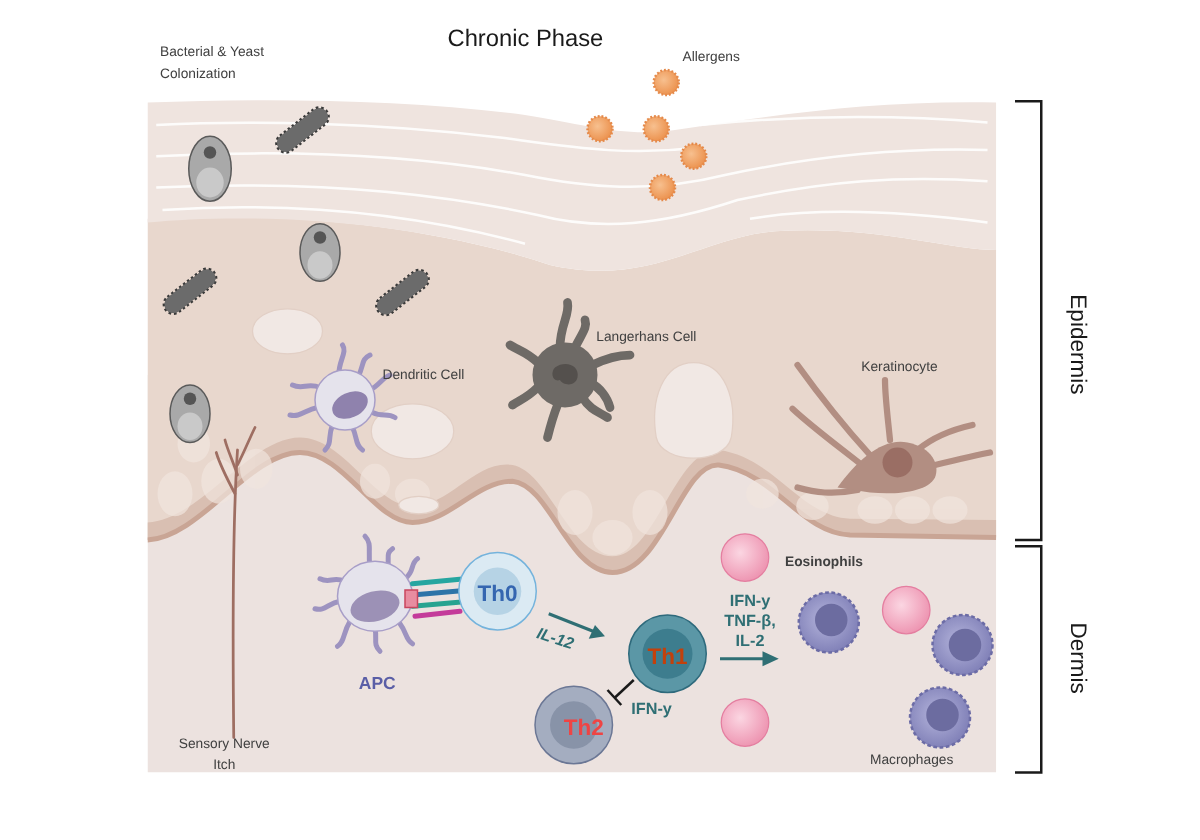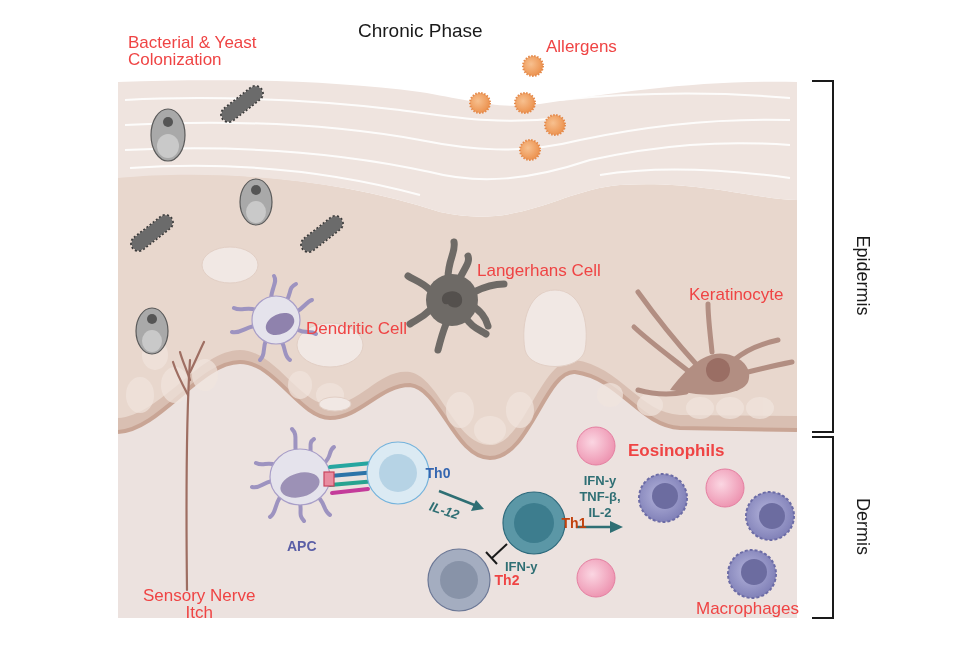--- a/index.html
+++ b/index.html
@@ -1,22 +1,22 @@
 <!DOCTYPE html>
 <html><head>
 <meta charset="utf-8">
 <style>
   html, body { margin:0; padding:0; background:#ffffff; }
   body { width:960px; height:672px; position:relative; overflow:hidden; font-family:"Liberation Sans", sans-serif; }
   #scene { position:absolute; left:0; top:0; width:960px; height:672px; }
-  .lbl { position:absolute; color:#ef4444; font-size:17px; line-height:17px; white-space:nowrap; }
+  .lbl { position:absolute; color:#404040; font-size:11px; line-height:17px; white-space:nowrap; }
   .vert { position:absolute; font-size:18px; color:#1a1a1a; transform:rotate(90deg); transform-origin:center center; white-space:nowrap; }
   .cyto { position:absolute; font-weight:bold; font-size:13px; line-height:16px; color:#2f6f74; text-align:center; }
   .apc { position:absolute; font-weight:bold; font-size:14px; color:#5a5ea6;margin-left:20px; }
-  .cell-txt { position:absolute; font-weight:bold; font-size:14px; text-align:center;padding-left:40px; }
+  .cell-txt { position:absolute; font-weight:bold; font-size:18px; text-align:center; }
 </style>
 </head>
 <body>
 
 <svg id="scene" viewBox="0 0 960 672" xmlns="http://www.w3.org/2000/svg">
   <defs>
     <clipPath id="panel">
         <rect x="118" y="60" width="679" height="558"></rect>
       </clipPath>
     <radialGradient id="gAll" cx="40%" cy="40%" r="60%">
@@ -246,21 +246,21 @@
     <path d="M812,81 L833,81 L833,432 L812,432"></path>
     <path d="M812,437 L833,437 L833,618 L812,618"></path>
   </g>
 </svg>
 
 <div class="lbl" style="left:128px;top:34px;">
   <div>Bacterial &amp; Yeast</div>
   <div>Colonization</div>
 </div>
 <div class="lbl" style="left:546px;top:38px;">Allergens</div>
-<div class="lbl" style="left:306px;top:320px;">Dendritic Cell</div>
+<div class="lbl" style="left:306px;top:292px;">Dendritic Cell</div>
 <div class="lbl" style="left:477px;top:262px;">Langerhans Cell</div>
 <div class="lbl" style="left:689px;top:286px;">Keratinocyte</div>
 <div class="lbl" style="left:143px;top:587px;text-align:center;">
   <div>Sensory Nerve</div>
   <div>Itch</div>
 </div>
 <div class="apc" style="left:267px;top:538px;">APC</div>
 <div class="lbl" style="left:628px;top:442px;font-weight:bold;">Eosinophils</div>
 <div class="lbl" style="left:696px;top:600px;">Macrophages</div>
 

